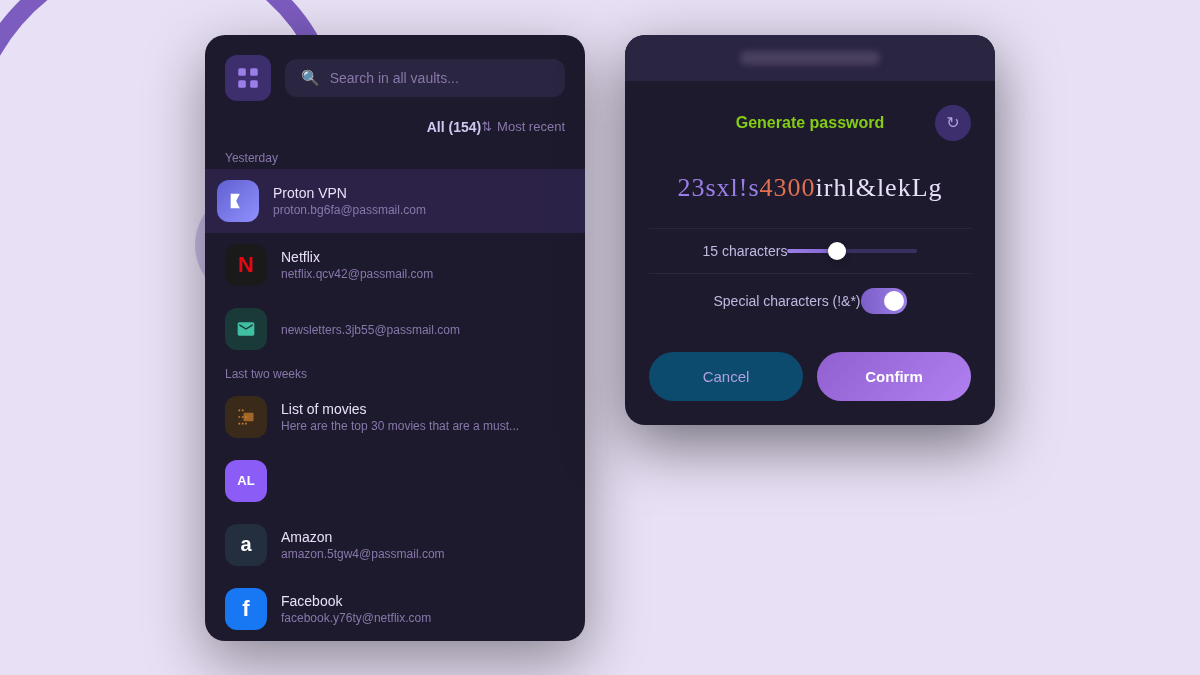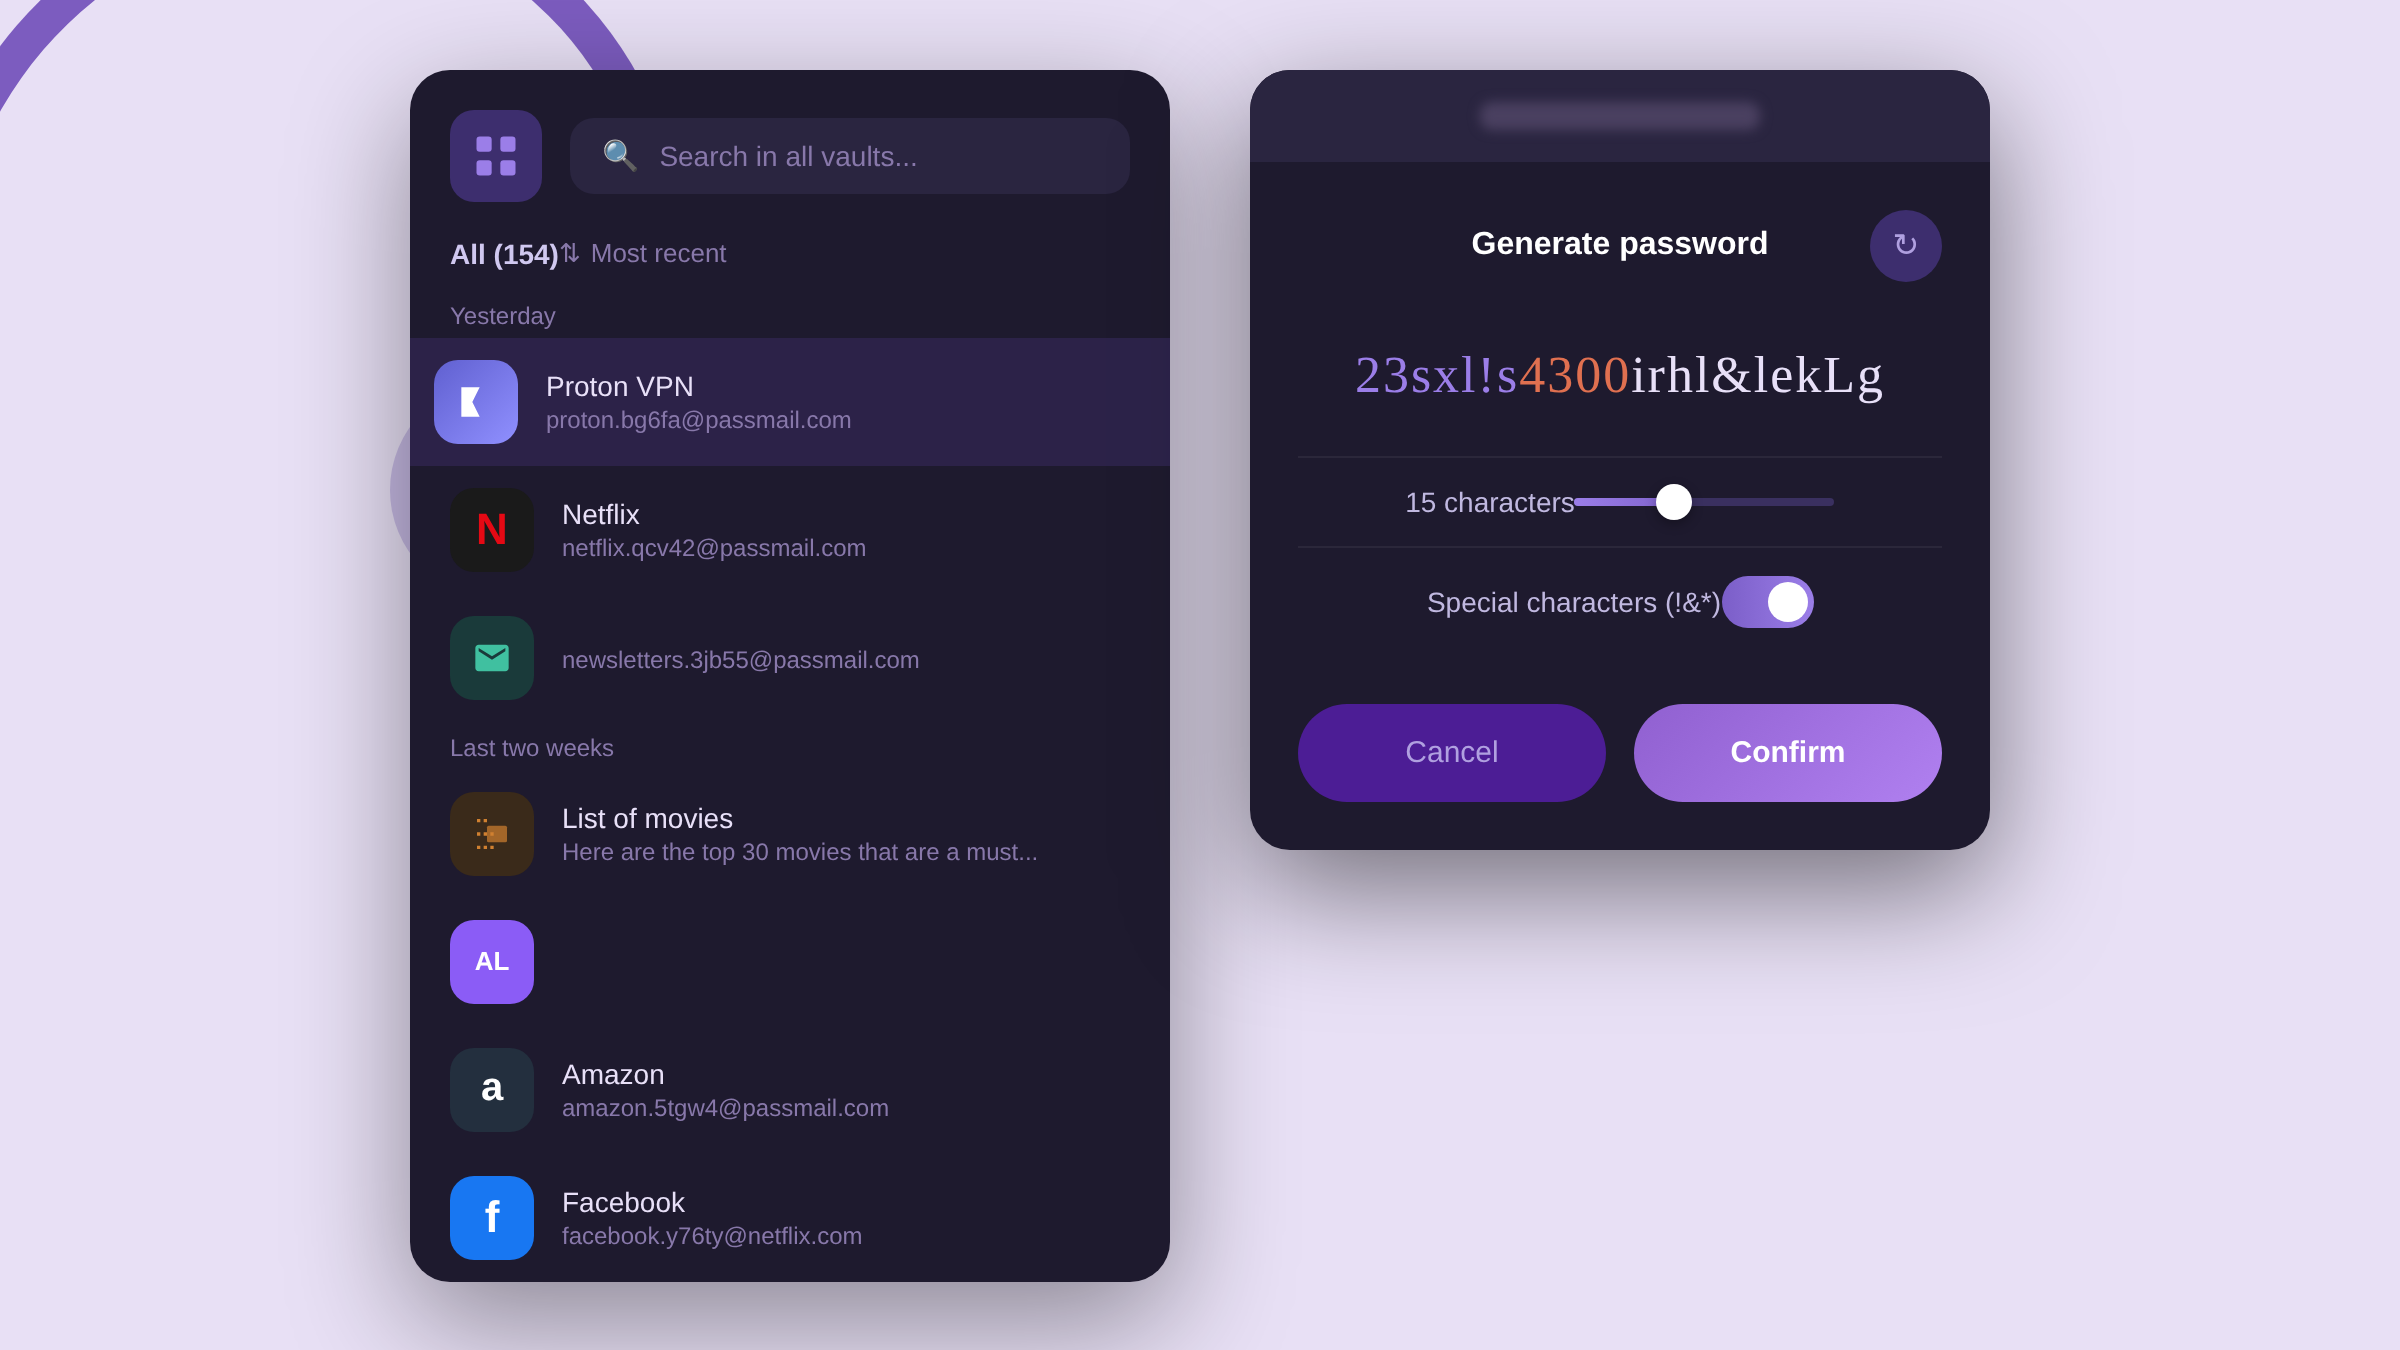--- a/index.html
+++ b/index.html
@@ -123,21 +123,21 @@
 
     .search-text {
       color: #8878aa;
       font-size: 14px;
     }
 
     .vault-filter {
       padding: 6px 20px 10px;
       display: flex;
       align-items: center;
-      justify-content: flex-start;
+      justify-content: flex-end;
     }
 
     .filter-all {
       color: #d0c8f0;
       font-size: 14px;
       font-weight: 600;
     }
 
     .filter-sort {
       color: #8878aa;
@@ -224,21 +224,21 @@
     }
 
     .password-panel-header {
       padding: 24px 24px 10px;
       display: flex;
       align-items: center;
       justify-content: space-between;
     }
 
     .gen-title {
-      color: #ffffff;
+      color: #84cc16;
       font-size: 16px;
       font-weight: 600;
       text-align: center;
       flex: 1;
     }
 
     .refresh-btn {
       width: 36px;
       height: 36px;
       background: #3d2e6e;
@@ -337,21 +337,21 @@
 
     .action-buttons {
       padding: 8px 24px 24px;
       display: flex;
       gap: 14px;
     }
 
     .btn-cancel {
       flex: 1;
       padding: 16px;
-      background: #4c1d95;
+      background: #0c4a6e;
       border: none;
       border-radius: 30px;
       color: #b0a0e0;
       font-size: 15px;
       font-weight: 500;
       cursor: pointer;
     }
 
     .btn-confirm {
       flex: 1;

